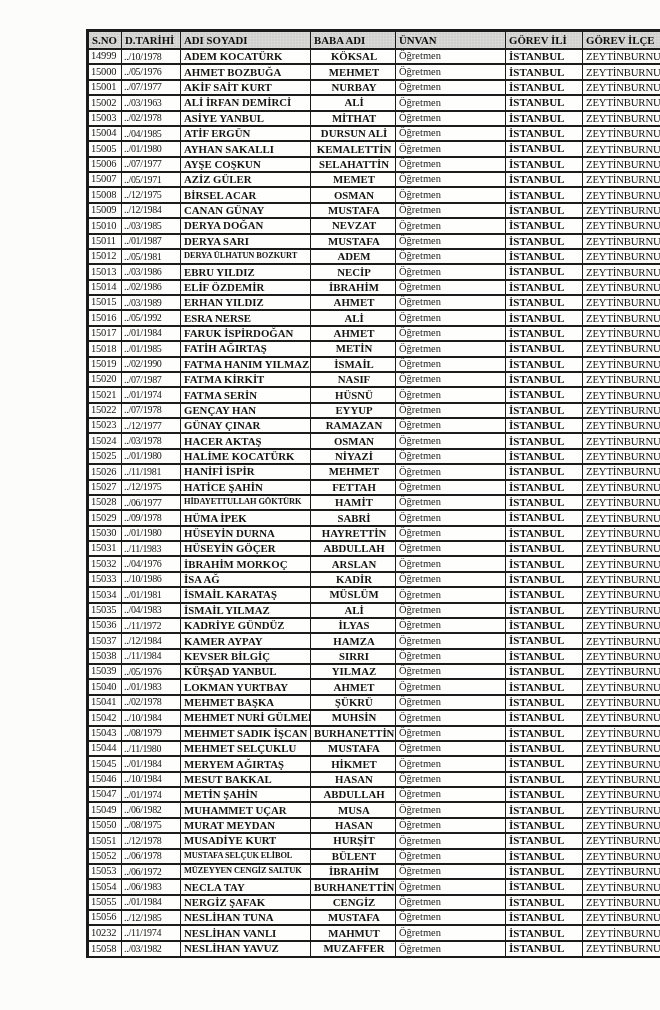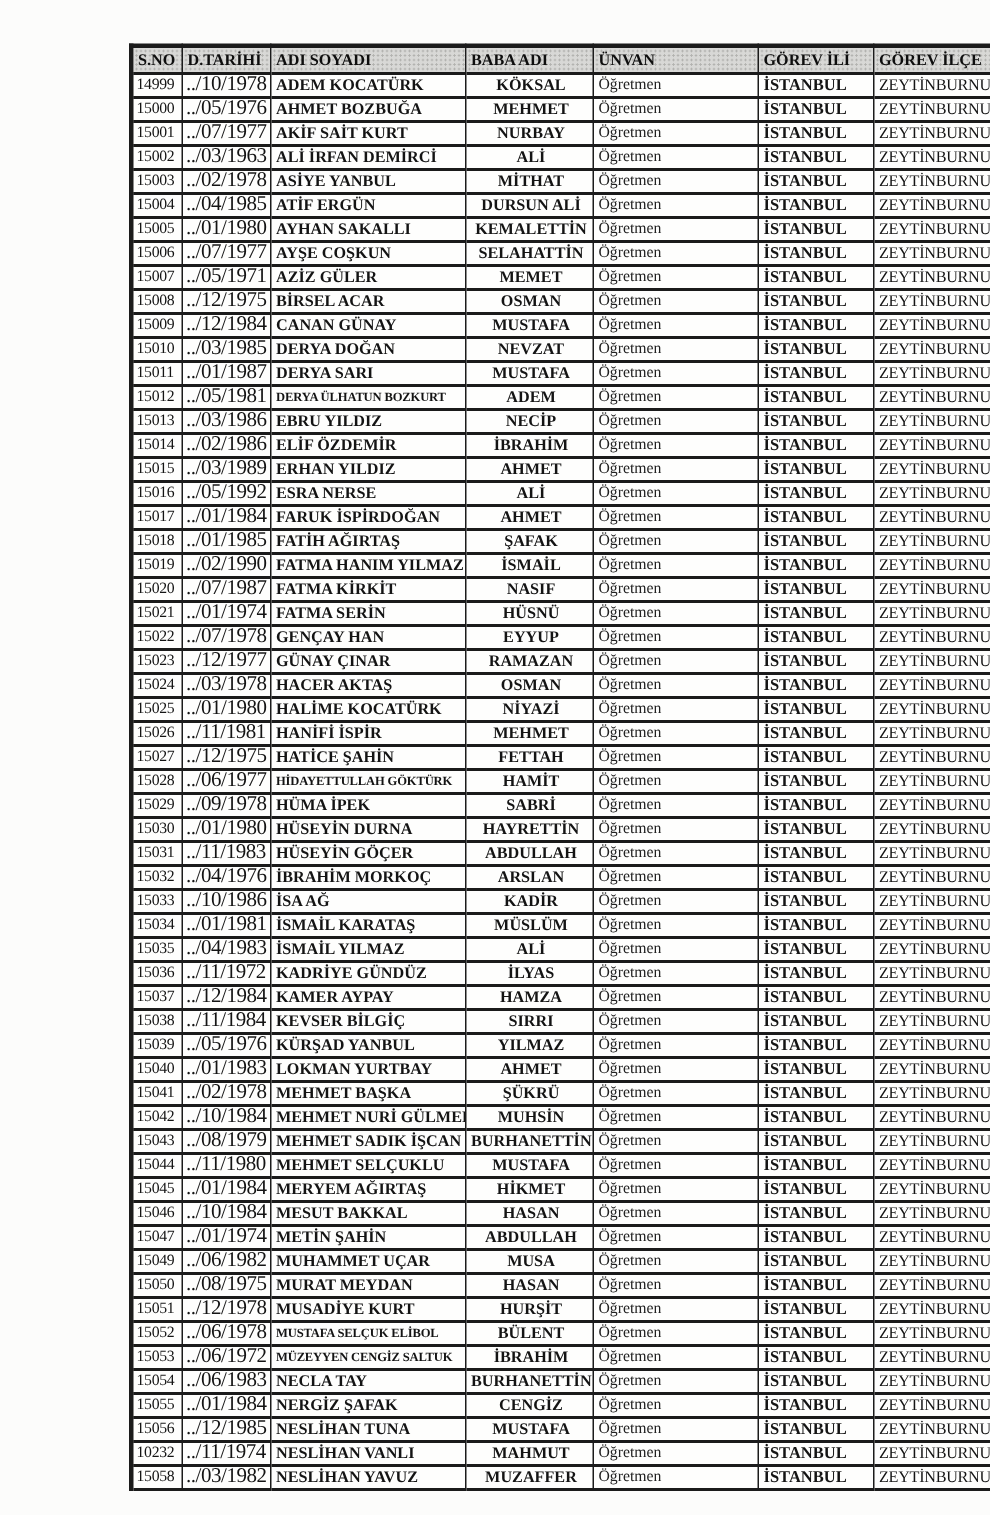--- a/index.html
+++ b/index.html
@@ -33,21 +33,21 @@
   thead th{
     height:16px;
     font-size:10.8px;font-weight:bold;text-align:left;
     color:#0e0e0e;
     background-color:#d8d8d6;
     background-image:radial-gradient(#b3b3b0 0.7px, rgba(0,0,0,0) 0.8px);
     background-size:3px 3px;
     border-bottom-width:2.5px !important;
   }
   td.c0{font-size:10.5px;padding-left:2px;letter-spacing:-0.2px;}
-  td.c1{font-size:14px;padding-left:2px;letter-spacing:-0.3px;}
+  td.c1{font-size:10px;padding-left:2px;letter-spacing:-0.3px;}
   td.c2{font-size:10.8px;font-weight:bold;}
   td.c3{font-size:10.8px;font-weight:bold;text-align:center;}
   td.c4{font-size:10.5px;color:#222;}
   td.c5{font-size:11px;font-weight:bold;font-family:Liberation Serif, serif;}
   td.c6{font-size:10.8px;font-weight:normal;letter-spacing:-0.2px;}
   td.condensed{font-size:8.4px;letter-spacing:-0.1px;}
 </style>
 </head>
 <body>
 
@@ -242,21 +242,21 @@
           <td class="c2">FARUK İSPİRDOĞAN</td>
           <td class="c3">AHMET</td>
           <td class="c4">Öğretmen</td>
           <td class="c5">İSTANBUL</td>
           <td class="c6">ZEYTİNBURNU</td>
         </tr>
         <tr>
           <td class="c0">15018</td>
           <td class="c1">../01/1985</td>
           <td class="c2">FATİH AĞIRTAŞ</td>
-          <td class="c3">ŞAFAK</td>
+          <td class="c3">METİN</td>
           <td class="c4">Öğretmen</td>
           <td class="c5">İSTANBUL</td>
           <td class="c6">ZEYTİNBURNU</td>
         </tr>
         <tr>
           <td class="c0">15019</td>
           <td class="c1">../02/1990</td>
           <td class="c2">FATMA HANIM YILMAZ</td>
           <td class="c3">İSMAİL</td>
           <td class="c4">Öğretmen</td>

